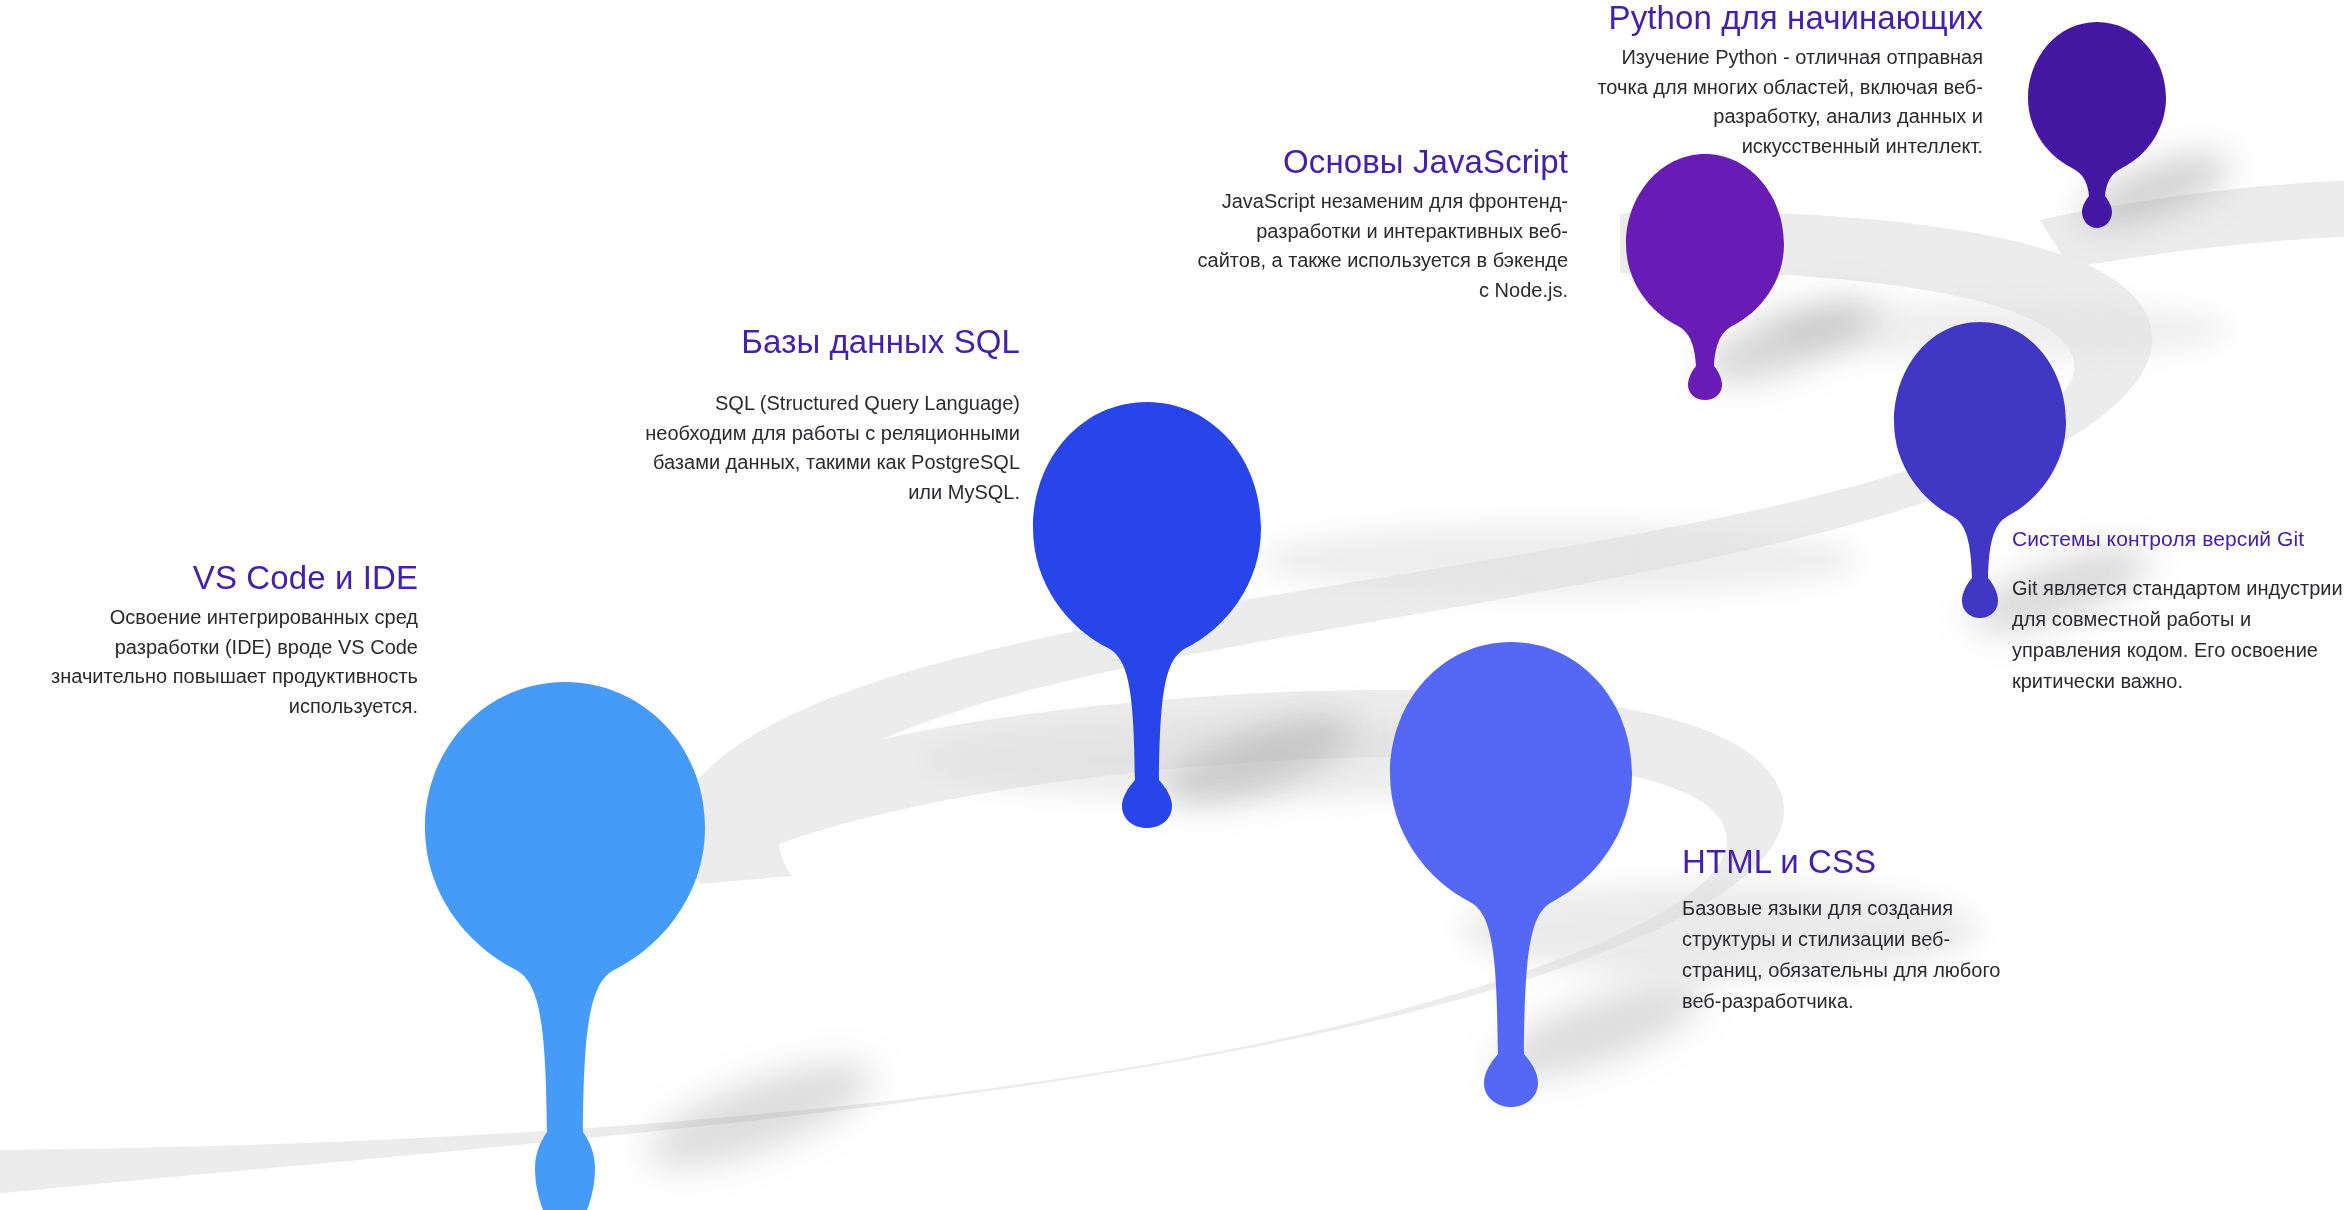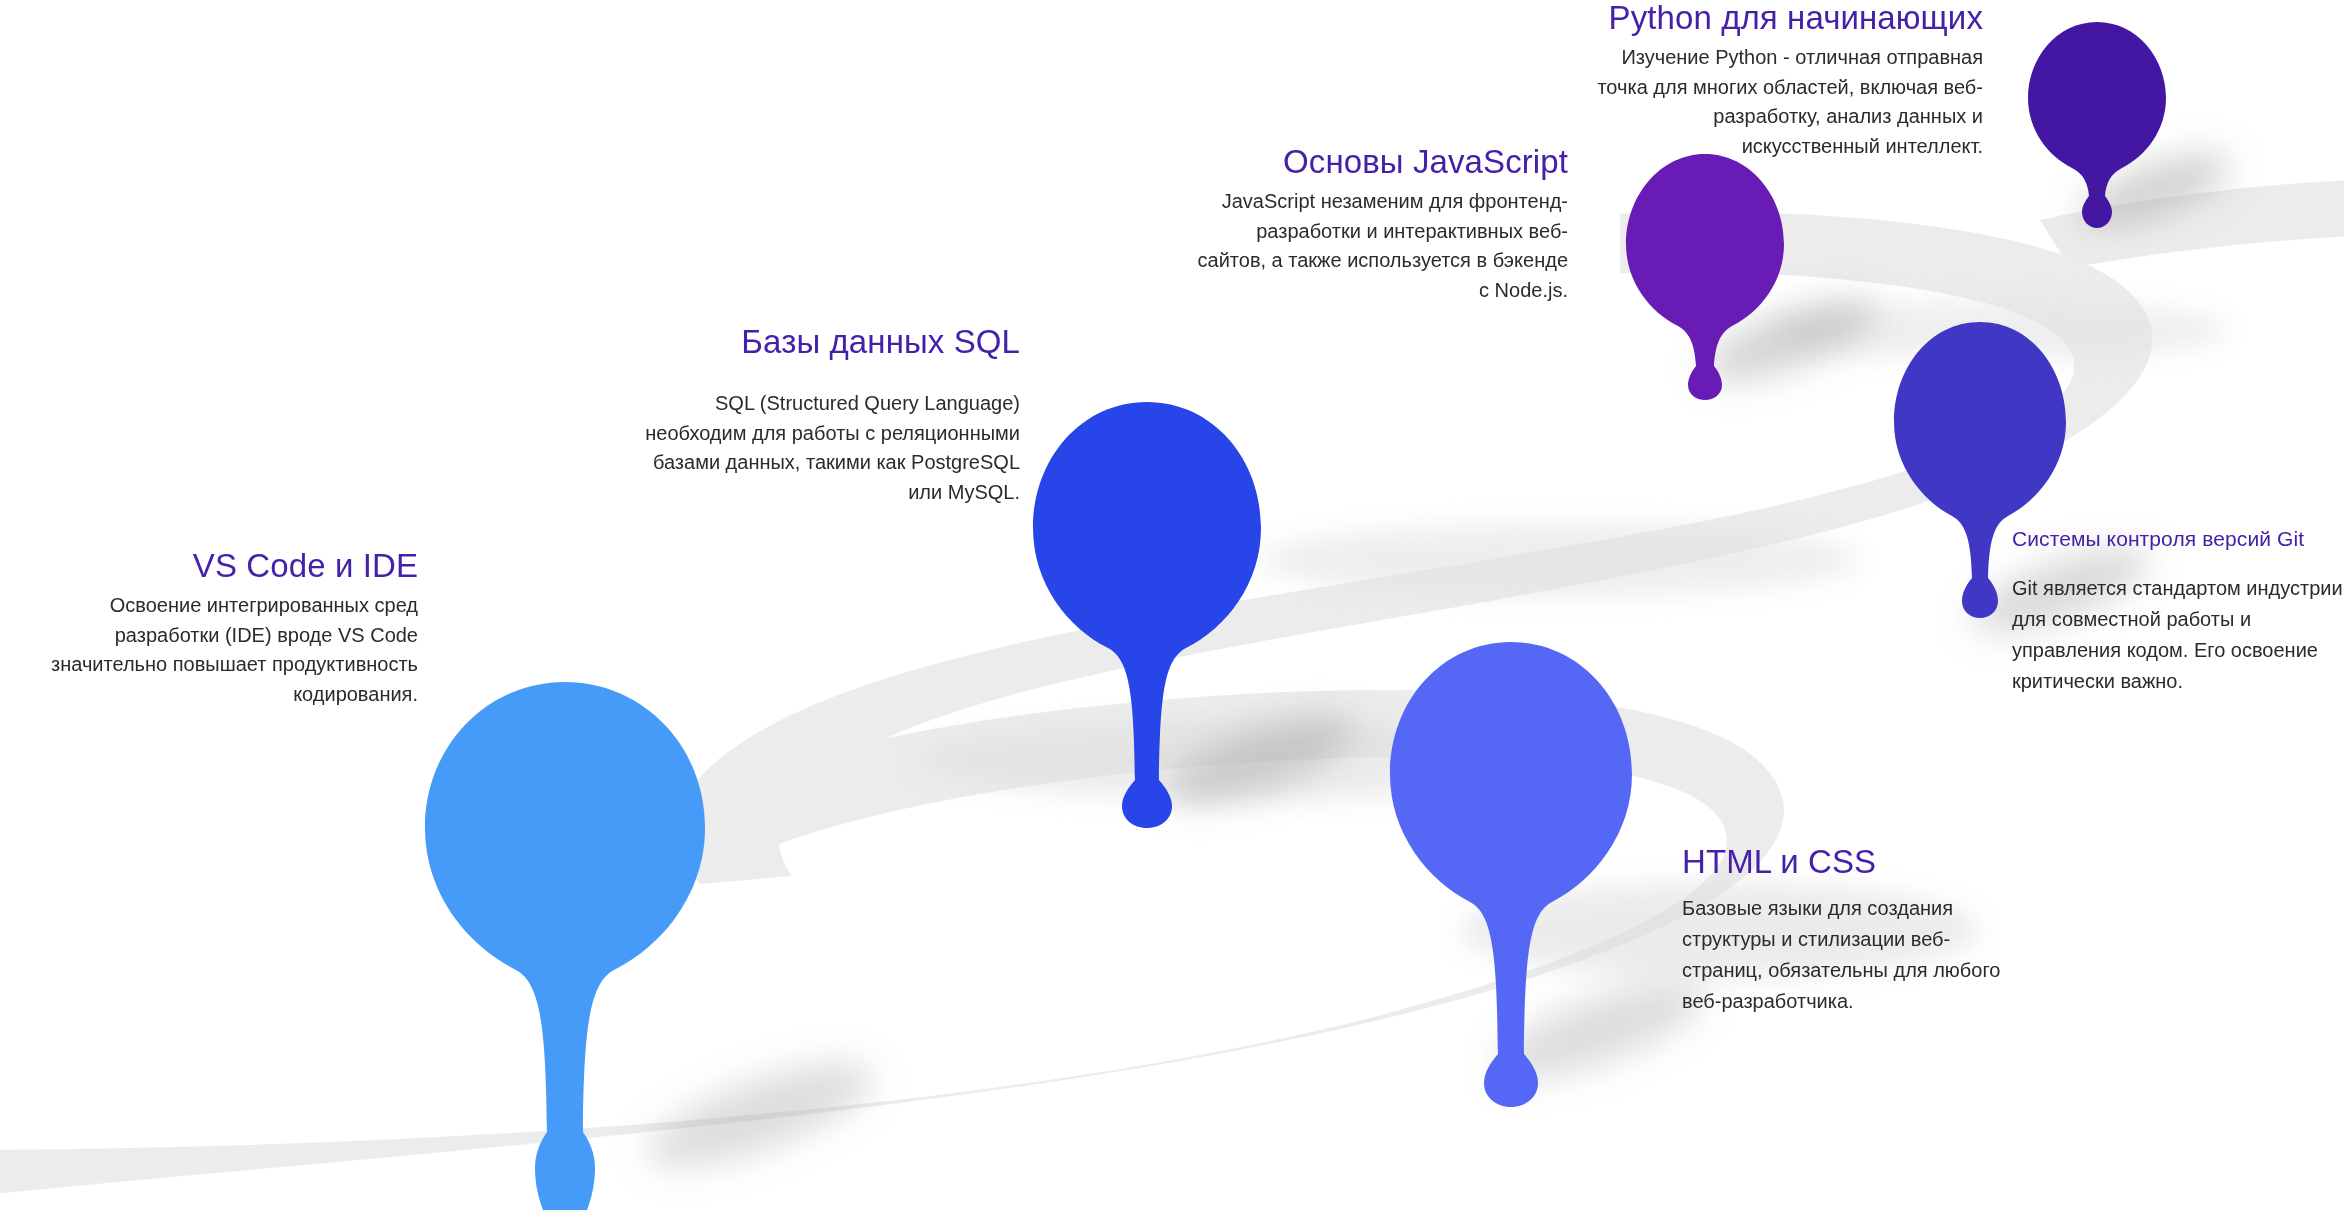--- a/index.html
+++ b/index.html
@@ -44,21 +44,21 @@
   #note-python .desc{font-size:20px;}
 
   #note-js{left:1190px;top:144px;width:378px;}
   #note-js .title{font-size:33px;}
   #note-js .desc{font-size:20px;}
 
   #note-sql{left:620px;top:324px;width:400px;}
   #note-sql .title{font-size:33px;}
   #note-sql .desc{font-size:20px;margin-top:28px;}
 
-  #note-vscode{left:0px;top:548px;width:418px;}
+  #note-vscode{left:0px;top:560px;width:418px;}
   #note-vscode .title{font-size:33px;}
   #note-vscode .desc{font-size:20px;}
 
   #note-git{left:2012px;top:527px;width:340px;}
   #note-git .title{font-size:21px;margin-bottom:22px;}
   #note-git .desc{font-size:20px;line-height:1.55;}
 
   #note-html{left:1682px;top:844px;width:330px;}
   #note-html .title{font-size:33px;margin-bottom:12px;}
   #note-html .desc{font-size:20px;line-height:1.55;}
@@ -241,21 +241,21 @@
     <p class="desc">JavaScript незаменим для фронтенд-разработки и интерактивных веб-сайтов, а также используется в бэкенде с Node.js.</p>
   </div>
 
   <div class="note right-al" id="note-sql">
     <h2 class="title">Базы данных SQL</h2>
     <p class="desc">SQL (Structured Query Language) необходим для работы с реляционными базами данных, такими как PostgreSQL или MySQL.</p>
   </div>
 
   <div class="note right-al" id="note-vscode">
     <h2 class="title">VS Code и IDE</h2>
-    <p class="desc">Освоение интегрированных сред разработки (IDE) вроде VS Code значительно повышает продуктивность кодирования.</p>
+    <p class="desc">Освоение интегрированных сред разработки (IDE) вроде VS Code значительно повышает продуктивность используется.</p>
   </div>
 
   <div class="note left-al" id="note-git">
     <h2 class="title">Системы контроля версий Git</h2>
     <p class="desc">Git является стандартом индустрии для совместной работы и управления кодом. Его освоение критически важно.</p>
   </div>
 
   <div class="note left-al" id="note-html">
     <h2 class="title">HTML и CSS</h2>
     <p class="desc">Базовые языки для создания структуры и стилизации веб-страниц, обязательны для любого веб-разработчика.</p>

